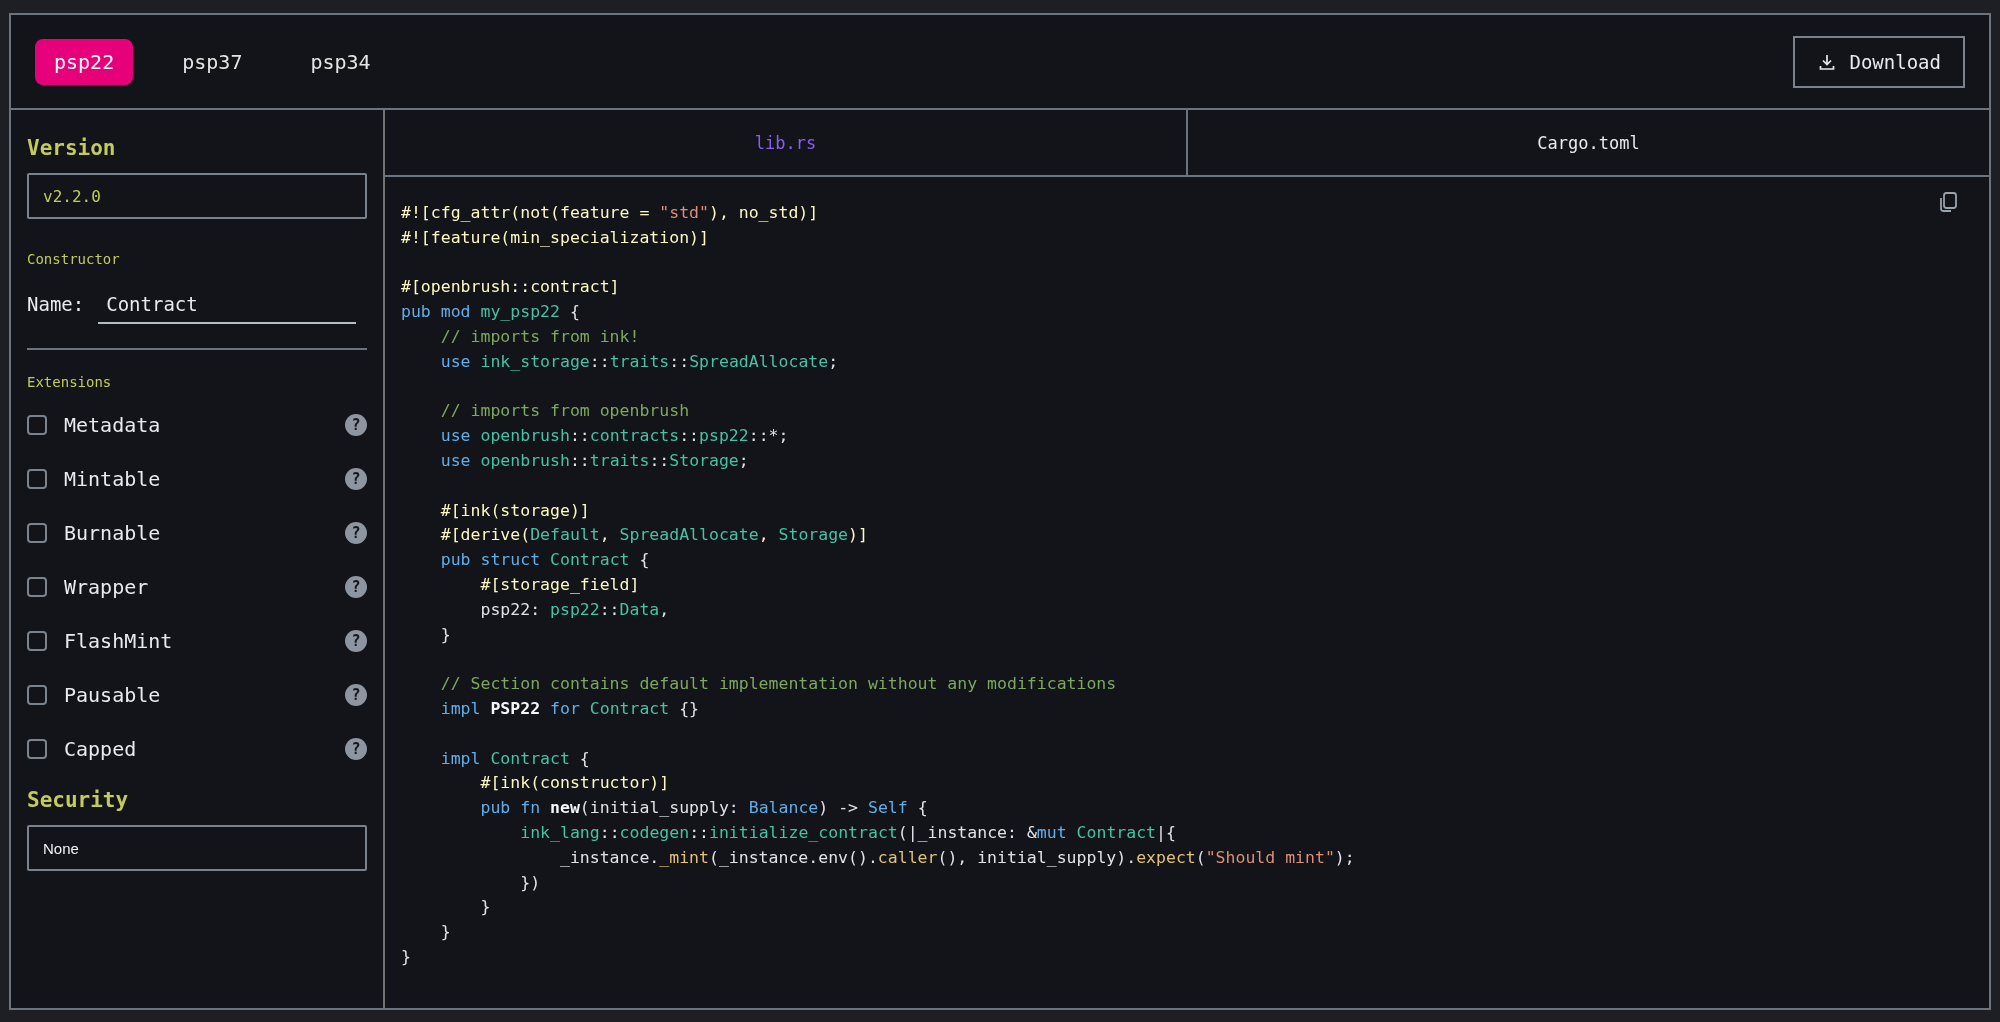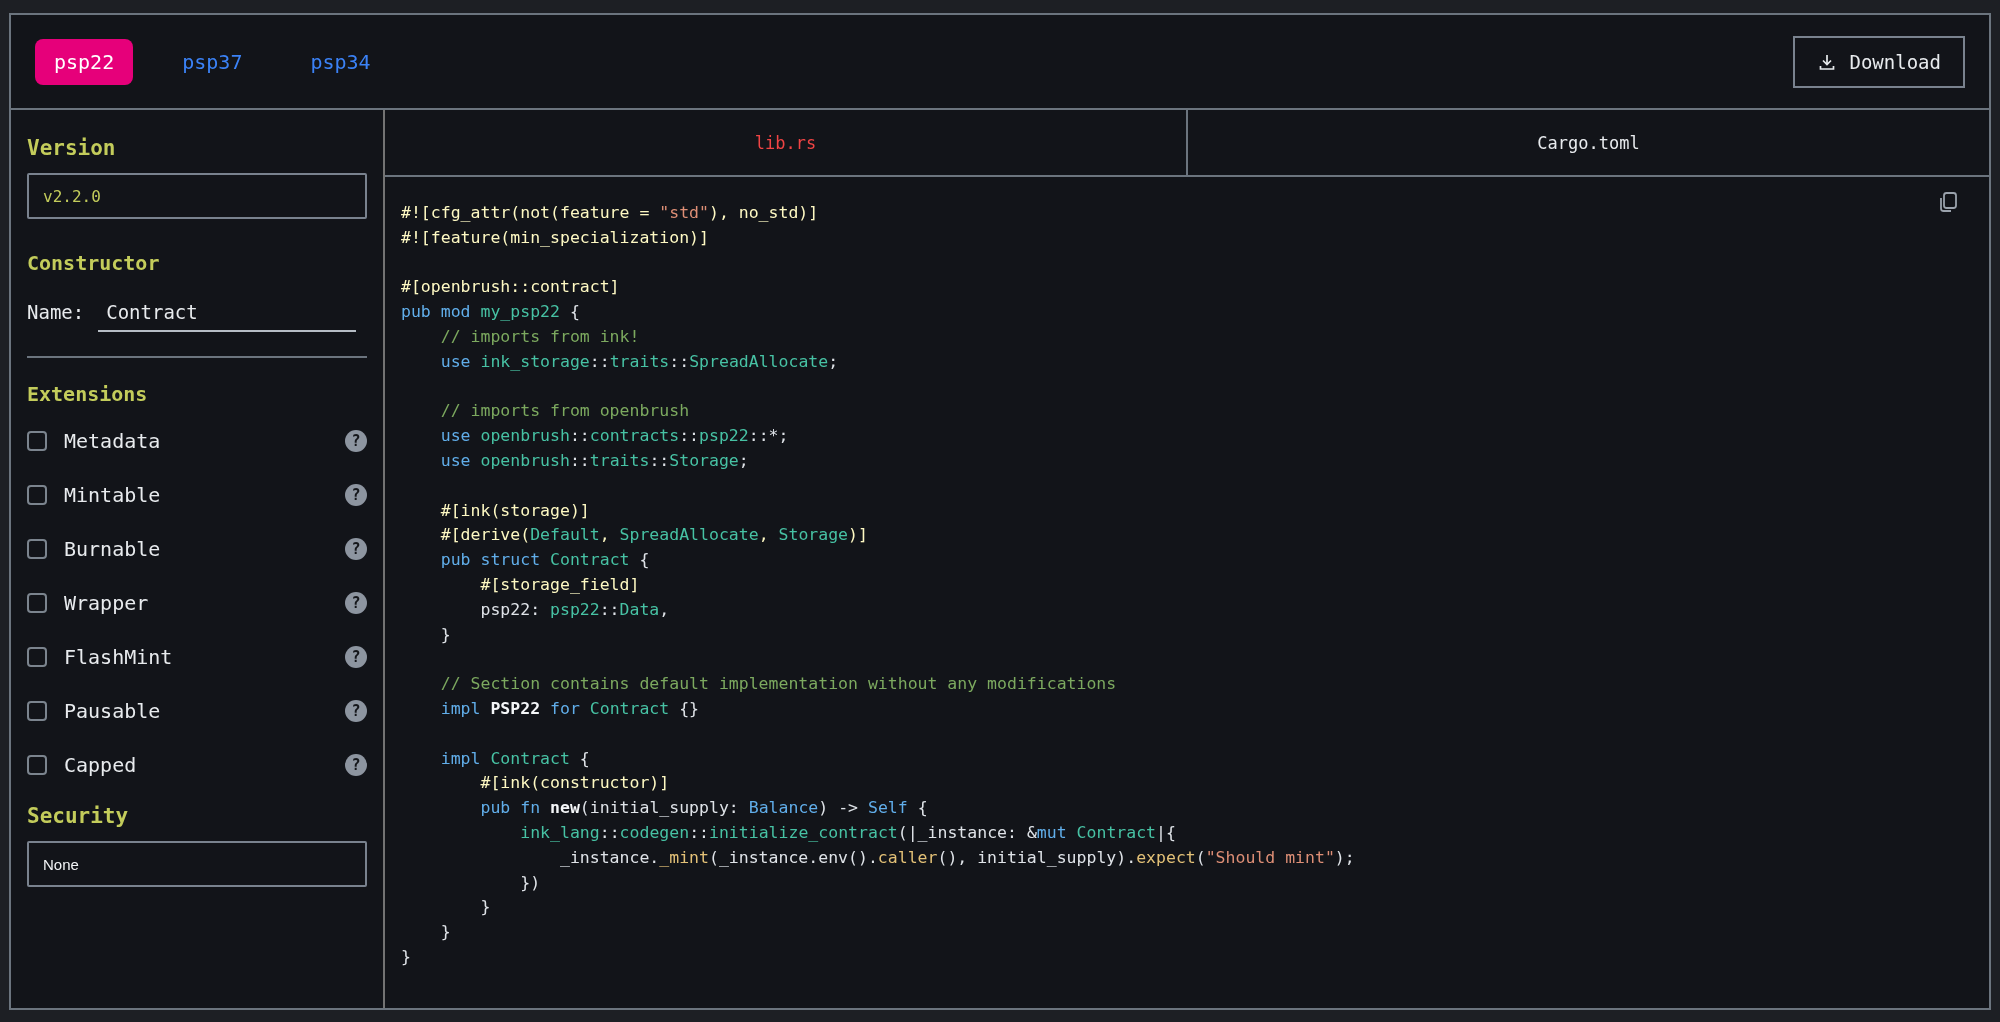--- a/index.html
+++ b/index.html
@@ -6,35 +6,35 @@
     background:#1d1f24;font-family:"DejaVu Sans Mono",monospace;}
   *{box-sizing:border-box;}
 
   .frame{position:absolute;left:9px;right:9px;top:13px;bottom:12px;
     border:2px solid #6b747e;background:#121419;display:flex;flex-direction:column;}
 
   
   .topbar{height:95px;flex:0 0 95px;border-bottom:2px solid #6b747e;
     display:flex;align-items:center;padding:0 24px;}
   .brand-tabs{display:flex;align-items:center;gap:30px;}
-  .brand-tab{color:#3b82f6;font-size:20px;padding:11px 19px;border-radius:8px;
+  .brand-tab{color:#e5e5e5;font-size:20px;padding:11px 19px;border-radius:8px;
     background:transparent;border:none;font-family:inherit;cursor:pointer;}
   .brand-tab.active{background:#e6007a;color:#ffffff;}
   .download-btn{margin-left:auto;display:flex;align-items:center;gap:12px;
     border:2px solid #79828e;border-radius:0;background:transparent;
     color:#e8ebee;font-size:19px;font-family:inherit;padding:13px 22px;cursor:pointer;}
   .download-btn svg{display:block;}
 
   
   .content{flex:1;display:flex;min-height:0;}
 
   
   .sidebar{width:374px;flex:0 0 374px;border-right:2px solid #737373;
     padding:0 16px;overflow:hidden;}
-  .side-heading{color:#c3cc5b;font-size:20px;font-weight:700;margin:0;}
+  .side-heading{color:#c3cc5b;font-size:14px;font-weight:400;margin:0;}
   .side-heading.bold{font-weight:700;font-size:21px;}
   .h-version{margin-top:26px;}
   .selectbox{margin-top:13px;height:46px;border:2px solid #79828e;border-radius:2px;
     display:flex;align-items:center;padding:0 14px;color:#c3cc5b;font-size:16px;
     cursor:pointer;background:transparent;width:100%;}
   .h-constructor{margin-top:32px;}
   .name-row{margin-top:26px;display:flex;align-items:baseline;}
   .name-label{color:#e8ebee;font-size:19px;flex:0 0 auto;}
   .name-input{margin-left:14px;width:258px;background:transparent;border:none;
     border-bottom:2px solid #b6bdc5;color:#e8ebee;font-size:19px;
@@ -52,21 +52,21 @@
   .h-security{margin-top:12px;}
   .security-select{color:#f2f4f6;font-family:"Liberation Sans",sans-serif;font-size:15px;}
 
   
   .codepanel{flex:1;display:flex;flex-direction:column;min-width:0;}
   .code-tabs{height:67px;flex:0 0 67px;display:flex;border-bottom:2px solid #6b747e;}
   .code-tab{flex:1;display:flex;align-items:center;justify-content:center;
     font-size:17px;color:#e8ebee;background:transparent;border:none;
     font-family:inherit;cursor:pointer;}
   .code-tab.first{border-right:2px solid #6b747e;}
-  .code-tab.active{color:#ef4444;text-align:center;}
+  .code-tab.active{color:#8b5cf6;text-align:center;}
   .code-area{position:relative;flex:1;padding:24px 20px 0 16px;overflow:hidden;}
   .copy-btn{position:absolute;top:12px;right:28px;background:transparent;border:none;
     padding:0;cursor:pointer;}
   pre.code{margin:0;font-family:"DejaVu Sans Mono",monospace;font-size:16.5px;
     line-height:24.8px;color:#dfe3e8;}
   .t-at{color:#fef9c3}
   .t-kw{color:#61aeea}
   .t-id{color:#47c2a4}
   .t-fn{color:#e3c177}
   .t-st{color:#de8f76}

